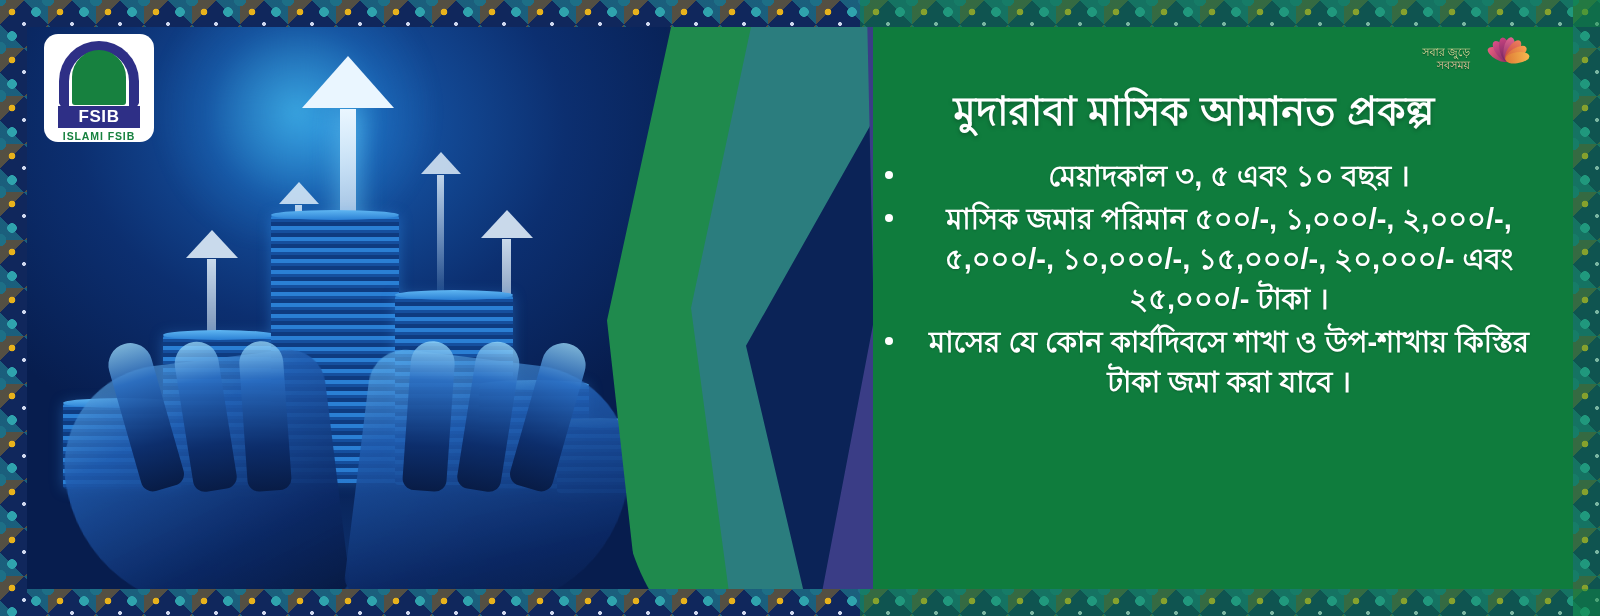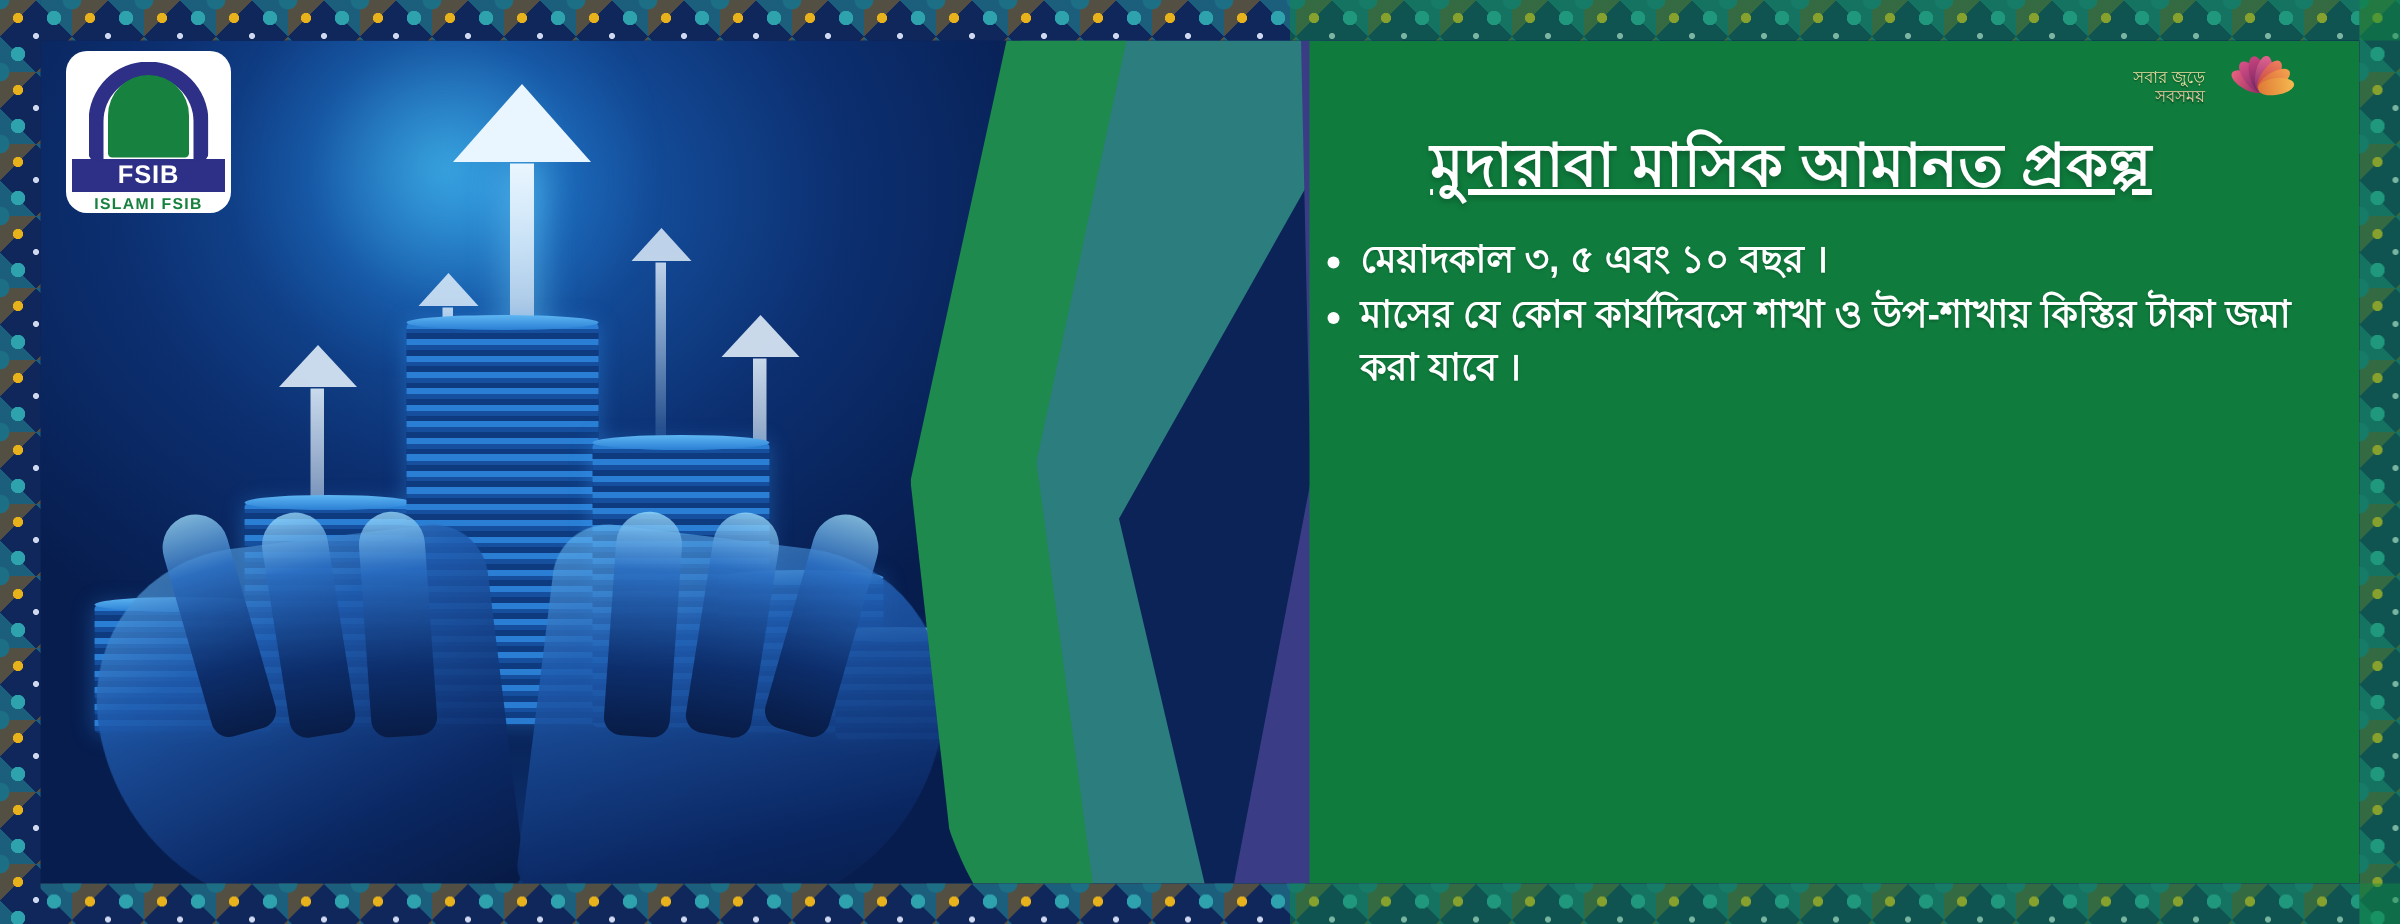--- a/index.html
+++ b/index.html
@@ -155,21 +155,21 @@
     position:absolute; left:4px; top:0; width:80px; height:66px;
     border:10px solid #2e2f86;
     border-radius:42px 42px 5px 5px;
     border-bottom:none; box-sizing:border-box;
   }
   .dome-inner {
     position:absolute; left:17px; top:9px; width:54px; height:55px;
     background:#17813f; border-radius:28px 28px 3px 3px;
   }
   .logo-band {
-    width:102px; height:22px; background:#2e2f86;
+    width:82px; height:22px; background:#2e2f86;
     display:flex; align-items:center; justify-content:center;
     margin-top:-1px;
   }
   .logo-band span {
     color:#fff; font-weight:bold; font-size:17px; letter-spacing:.6px;
     font-family:"Liberation Sans", sans-serif;
   }
   .logo-sub {
     color:#17813f; font-weight:bold; font-size:10.5px; letter-spacing:.9px;
     margin-top:2px; font-family:"Liberation Sans", sans-serif;
@@ -194,38 +194,38 @@
     transform-origin:50% 92%;
   }
 
   
   .content {
     position:absolute; left:806px; top:0; right:0; height:100%;
     z-index:22; color:#ffffff;
     font-family:"Liberation Sans", sans-serif;
   }
   .headline {
-    text-align:center; padding-top:62px; padding-right:18px;text-decoration:underline;
+    text-align:center; padding-top:62px; padding-right:18px;
   }
   .headline .line1 {
     font-size:40px; font-weight:bold; line-height:1.12;
     letter-spacing:.3px; text-shadow:0 2px 4px rgba(0,0,0,.25);
   }
   .headline .line2 {
     font-size:46px; font-weight:bold; line-height:1.12;
     margin-top:2px; text-shadow:0 2px 4px rgba(0,0,0,.25);
   }
   .bullets {
     margin-top:22px; padding-left:52px; padding-right:22px;
     list-style:none;
   }
   .bullets li {
     position:relative; padding-left:22px;
-    font-size:25px; line-height:1.38; font-weight:600;
-    margin-bottom:3px; text-shadow:0 1px 2px rgba(0,0,0,.2);
+    font-size:29px; line-height:1.38; font-weight:600;
+    margin-bottom:3px; text-shadow:0 1px 2px rgba(0,0,0,.2);text-align:center;
   }
   .bullets li::before {
     content:""; position:absolute; left:0; top:15px;
     width:8px; height:8px; border-radius:50%; background:#ffffff;
   }
 </style>
 </head>
 <body>
 
 <div class="banner">
@@ -298,20 +298,21 @@
         <div class="petal" style="transform:rotate(82deg);  background:linear-gradient(180deg,#f7b94f,#de7a36);"></div>
       </div>
     </div>
 
     <div class="content">
       <div class="headline">
         <div class="line1">মুদারাবা মাসিক আমানত প্রকল্প</div>
       </div>
       <ul class="bullets">
         <li>মেয়াদকাল ৩, ৫ এবং ১০ বছর ।</li>
+        <li>মাসিক জমার পরিমান ৫০০/-, ১,০০০/-, ২,০০০/-, ৫,০০০/-, ১০,০০০/-, ১৫,০০০/-, ২০,০০০/- এবং ২৫,০০০/- টাকা ।</li>
         <li>মাসের যে কোন কার্যদিবসে শাখা ও উপ-শাখায় কিস্তির টাকা জমা করা যাবে ।</li>
       </ul>
     </div>
 
   </div>
 
   <div class="border-frame">
     <div class="border-clip">
       <div class="border-band bb-top"></div>
       <div class="border-band bb-bottom"></div>

